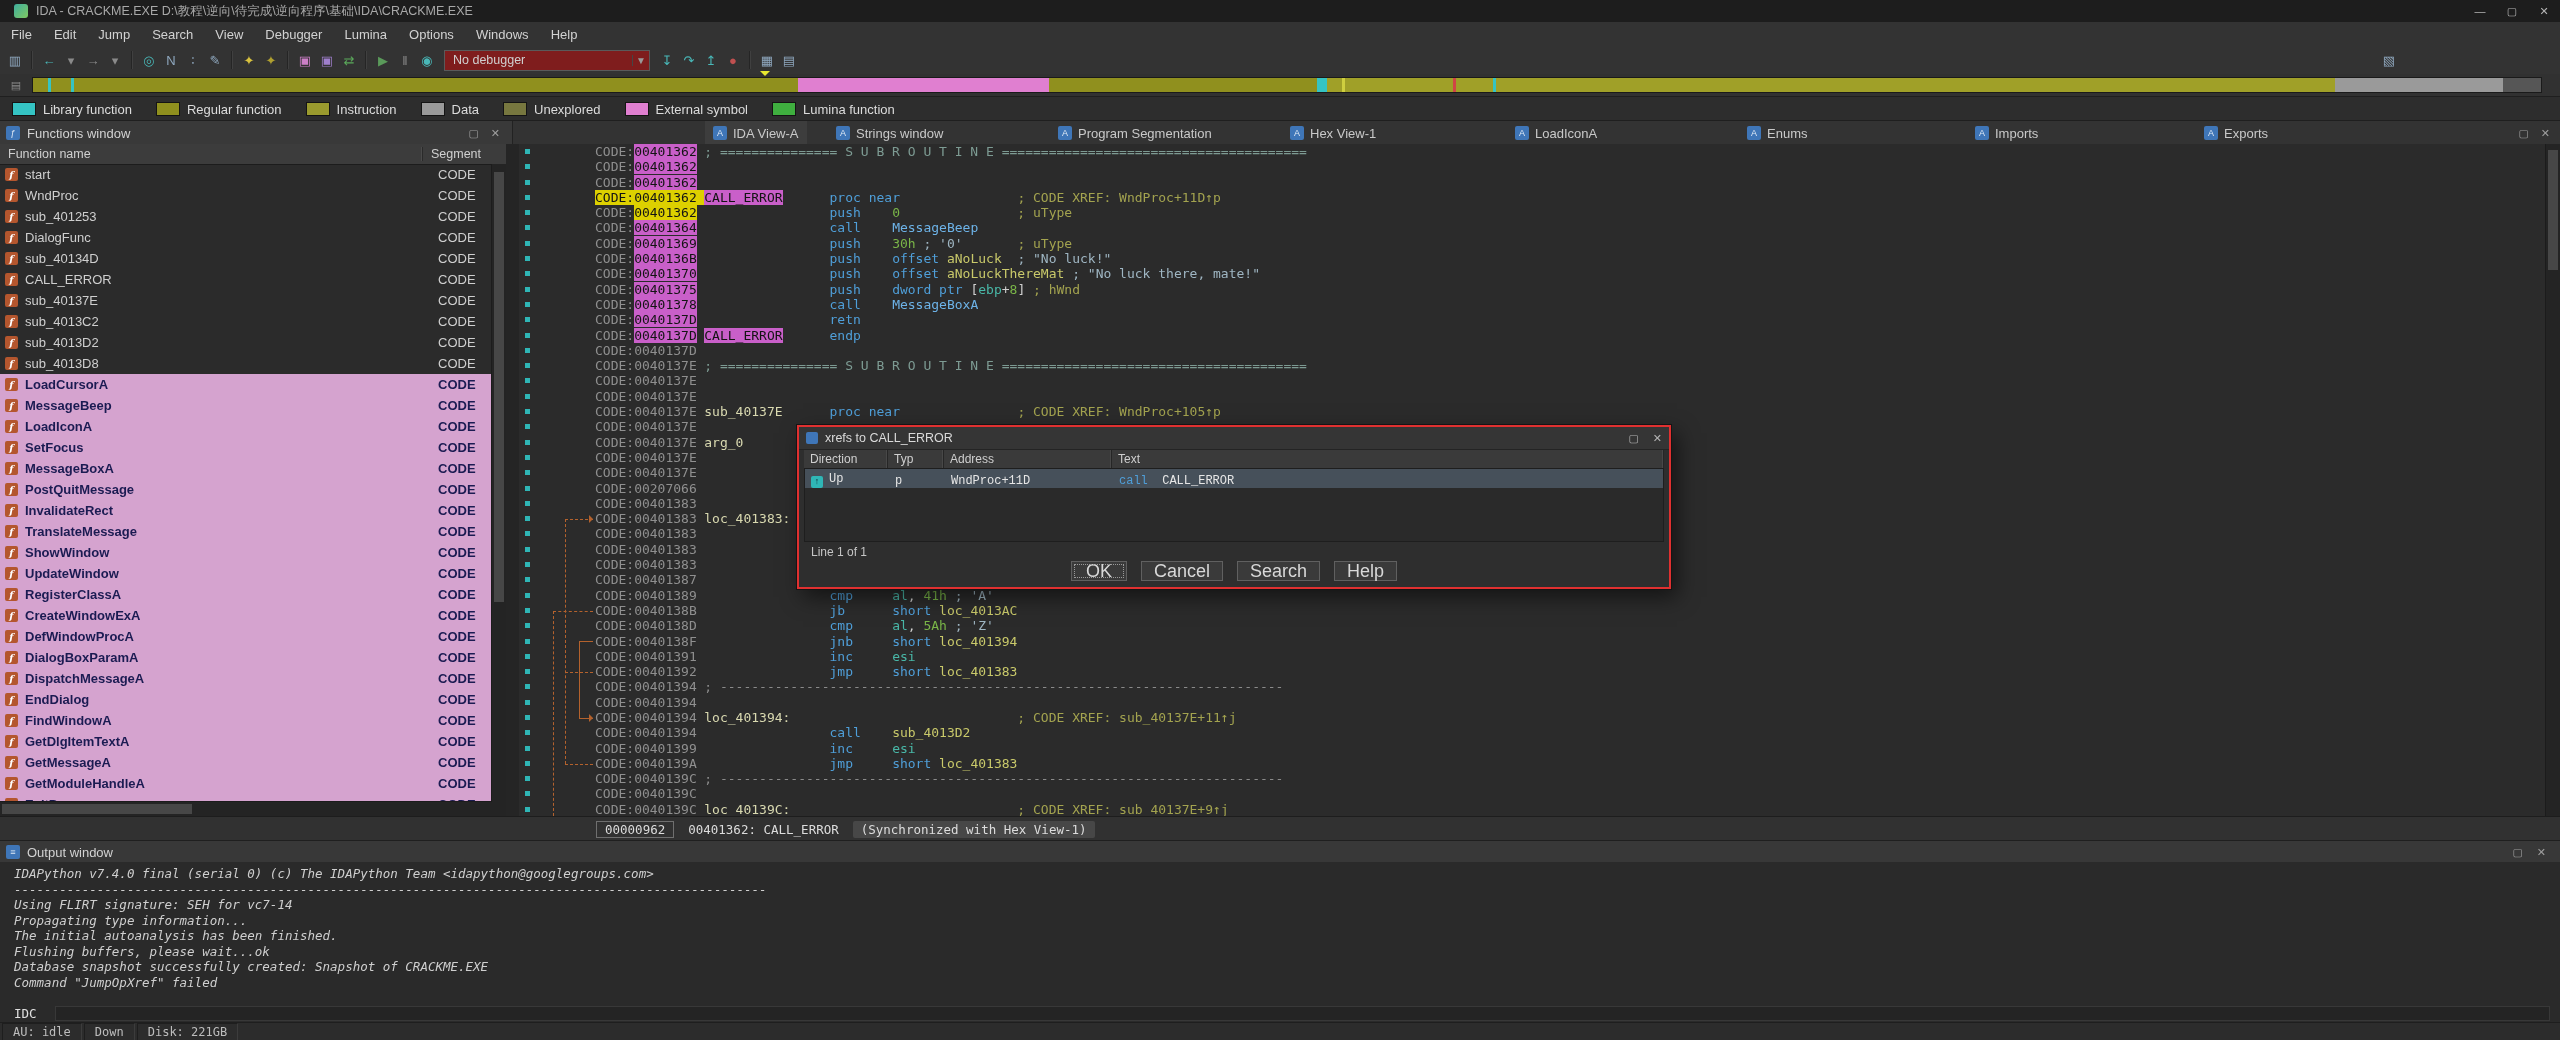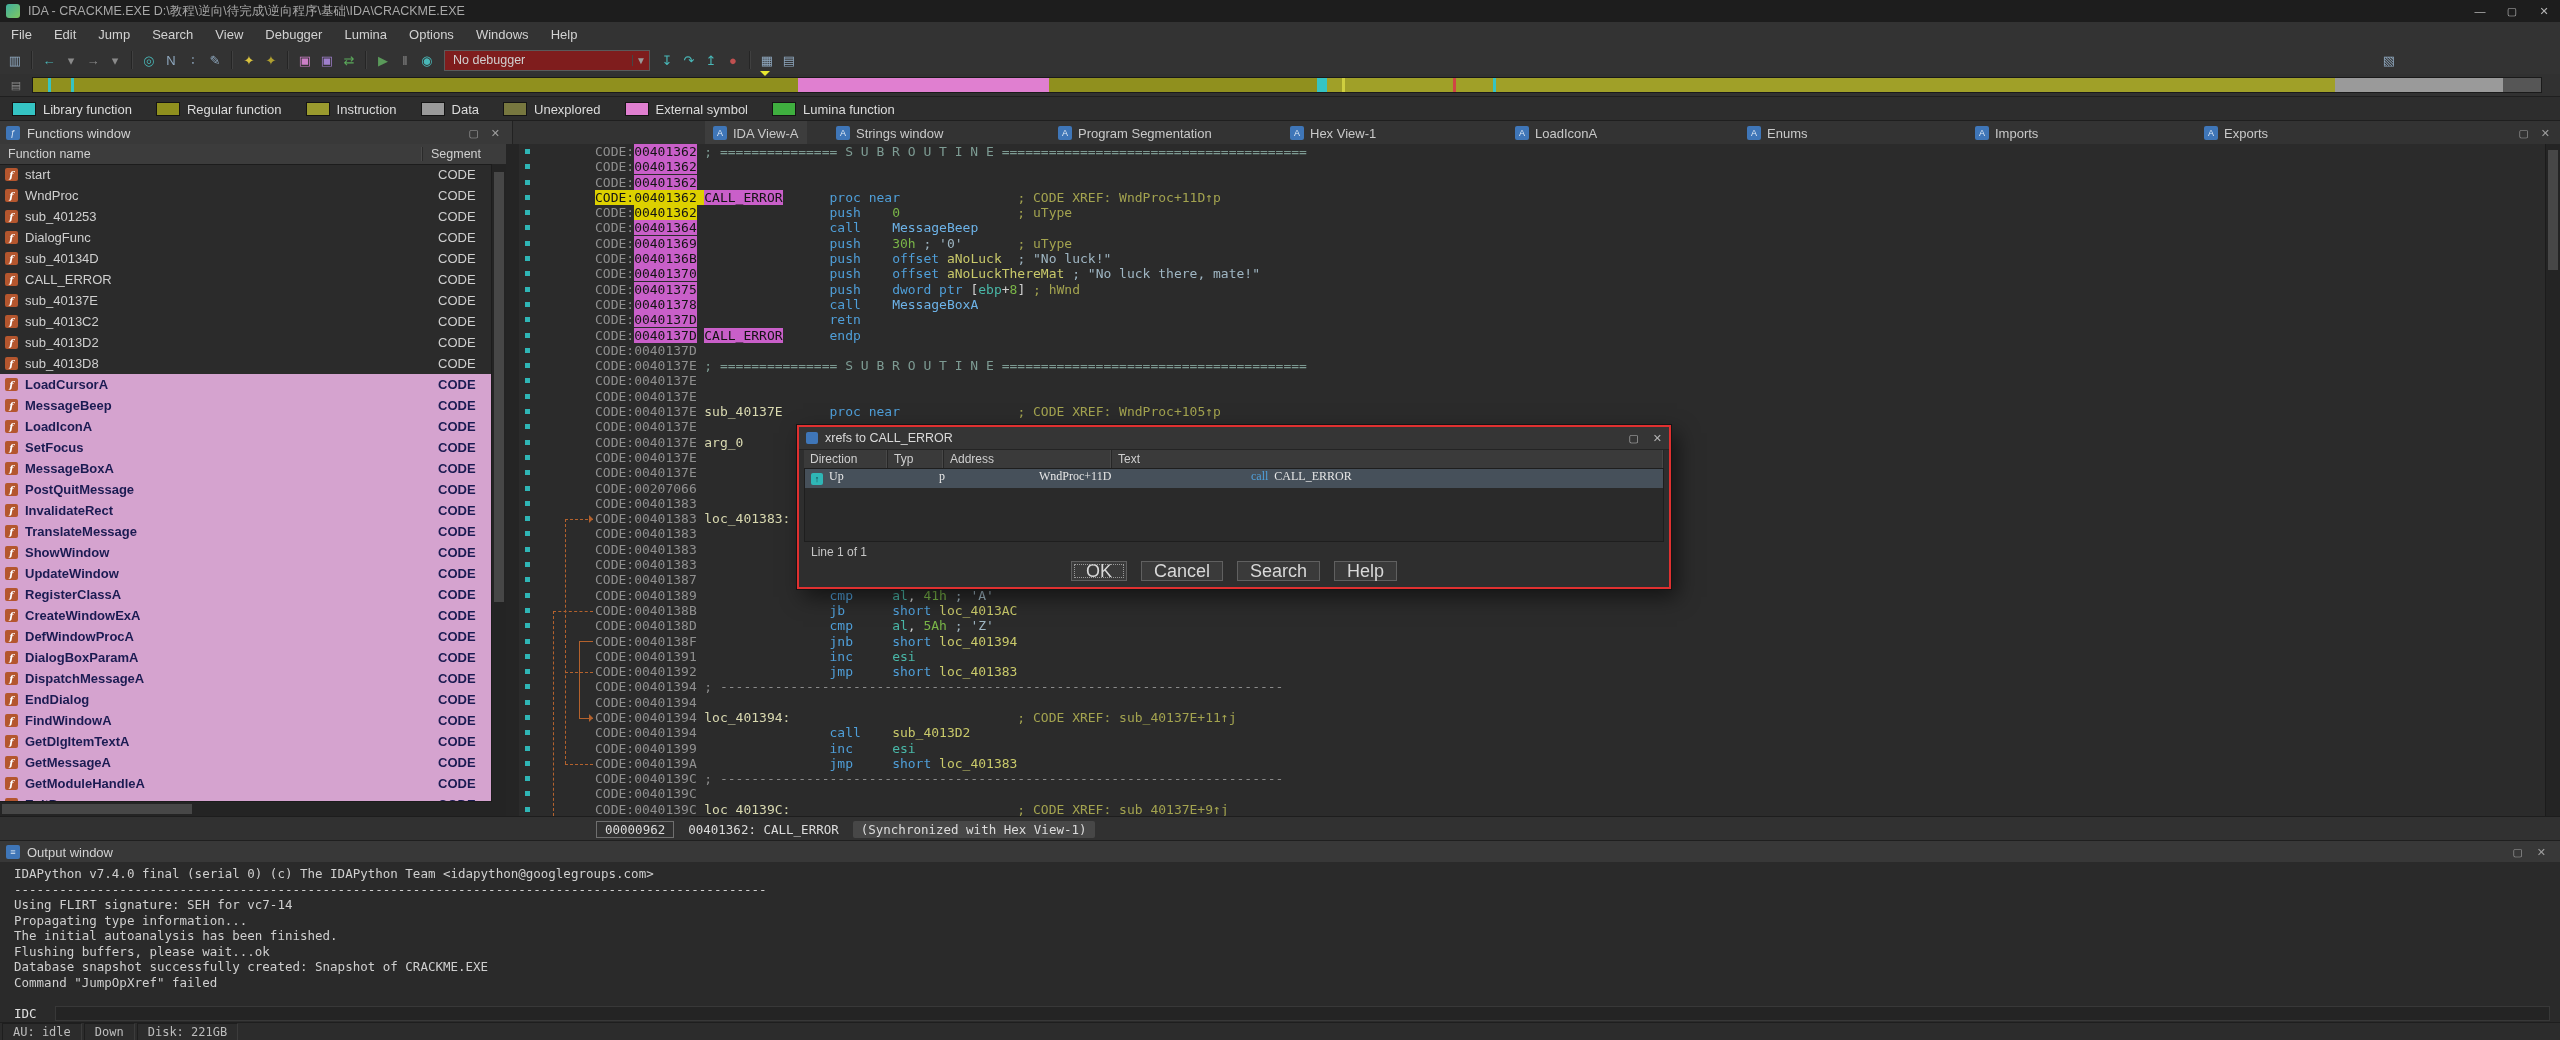--- a/index.html
+++ b/index.html
@@ -1,21 +1,21 @@
 <!DOCTYPE html>
 <html><head>
 <meta charset="utf-8">
 <style>
   html,body{margin:0;padding:0;background:#1a1a1a;}
   .app{position:relative;width:2560px;height:1040px;background:#2b2b2b;overflow:hidden;
        font-family:"Liberation Sans",sans-serif;color:#cfcfcf;}
 
   
   .titlebar{position:absolute;top:0;left:0;right:0;height:22px;background:#1d1d1d;
-            display:flex;align-items:center;padding-left:6px;}
+            display:flex;align-items:center;padding-left:14px;}
   .appicon{width:14px;height:14px;border-radius:3px;background:linear-gradient(135deg,#3fae9f,#7fc860);margin-right:8px;flex:none;}
   .wtitle{font-size:12.5px;color:#a8a8a8;white-space:nowrap;}
   .wbtns{margin-left:auto;display:flex;height:22px;}
   .wbtn{width:32px;height:22px;display:flex;align-items:center;justify-content:center;font-size:11px;color:#b5b5b5;}
 
   
   .menubar{position:absolute;top:22px;left:0;right:0;height:24px;background:#333;
            border-bottom:1px solid #272727;display:flex;align-items:center;}
   .mitem{padding:0 11px;font-size:13px;color:#d2d2d2;}
 
@@ -115,38 +115,38 @@
   .xdialog{position:absolute;left:797px;top:425px;width:870px;height:160px;background:#2e2e2e;
            border:2px solid #e03030;box-shadow:0 0 0 1px #151515,6px 8px 20px rgba(0,0,0,.55);z-index:50;}
   .xtitle{height:22px;background:#353535;display:flex;align-items:center;padding:0 7px;gap:7px;border-bottom:1px solid #242424;}
   .xicon{width:12px;height:12px;background:#3f76b8;border-radius:2px;flex:none;}
   .xtitle .t{font-size:12.5px;color:#dadada;}
   .xwbtns{margin-left:auto;display:flex;gap:14px;color:#b5b5b5;font-size:11px;}
   .xhead{display:flex;height:19px;background:#3a3a3a;border-bottom:1px solid #222;font-size:12px;color:#cfcfcf;margin:0 5px;}
   .xh{padding:2px 6px;border-right:1px solid #262626;box-shadow:inset -1px 0 #484848;box-sizing:border-box;}
   .w1{width:84px;flex:none}.w2{width:56px;flex:none}.w3{width:168px;flex:none}.w4{flex:1}
   .xlist{position:absolute;left:5px;right:5px;top:41px;height:72px;background:#2a2a2a;border:1px solid #1e1e1e;}
-  .xrow{display:flex;height:19px;background:#46505a;align-items:flex-start;font-size:12px;color:#e6e6e6;
-        font-family:Liberation Serif, serif;gap:44px;}
+  .xrow{display:flex;height:19px;background:#46505a;align-items:flex-end;font-size:12px;color:#e6e6e6;
+        font-family:Liberation Mono, monospace;}
   .xcell{padding:0 6px;box-sizing:border-box;white-space:pre;}
   .xdiricon{width:12px;height:12px;background:#2fb6b6;border-radius:2px;color:#10303a;font-size:9px;
             display:inline-flex;align-items:center;justify-content:center;margin-right:6px;vertical-align:-2px;}
   .xmnem{color:#4f9fd9}
   .xstatus{position:absolute;left:12px;top:118px;font-size:12px;color:#c5c5c5;}
   .xbtnrow{position:absolute;left:0;right:0;bottom:6px;display:flex;justify-content:center;gap:14px;}
   .xbtn{min-width:56px;height:20px;background:#3a3a3a;border:1px solid #606060;color:#d8d8d8;font-size:18px;
         display:flex;align-items:center;justify-content:center;padding:0 12px;box-sizing:border-box;}
   .xbtn:first-child{outline:1px dotted #9a9a9a;outline-offset:-4px;}
 
   
   .outhead{position:absolute;top:840px;left:0;right:0;height:22px;background:#383838;border-top:1px solid #1f1f1f;
            display:flex;align-items:center;padding-left:6px;gap:7px;}
   .outhead .t{font-size:13px;color:#d2d2d2;}
   .outbtns{margin-left:auto;margin-right:14px;display:flex;gap:14px;color:#9f9f9f;font-size:11px;}
-  .obody{position:absolute;top:862px;left:0;right:0;height:142px;background:#2a2a2a;overflow:hidden;padding-top:4px;}
+  .obody{position:absolute;top:862px;left:0;right:0;height:142px;background:#2a2a2a;overflow:hidden;padding-top:4px;font-style:italic;}
   .oline{padding-left:14px;font-family:"DejaVu Sans Mono",monospace;font-size:12.5px;line-height:15.5px;
          color:#cfcfcf;white-space:pre;}
   .cli{position:absolute;top:1004px;left:0;right:0;height:18px;background:#2a2a2a;display:flex;align-items:center;}
   .clilabel{margin-left:14px;font-family:"DejaVu Sans Mono",monospace;font-size:12.5px;color:#e0e0e0;}
   .cliinput{margin-left:18px;margin-right:10px;flex:1;height:13px;background:#242424;border:1px solid #383838;}
 
   
   .sbar{position:absolute;top:1022px;left:0;right:0;height:18px;background:#2c2c2c;border-top:1px solid #1e1e1e;
         display:flex;align-items:center;font-family:"DejaVu Sans Mono",monospace;font-size:12px;color:#bdbdbd;}
   .scell{height:16px;display:flex;align-items:center;padding:0 10px;border:1px solid;

